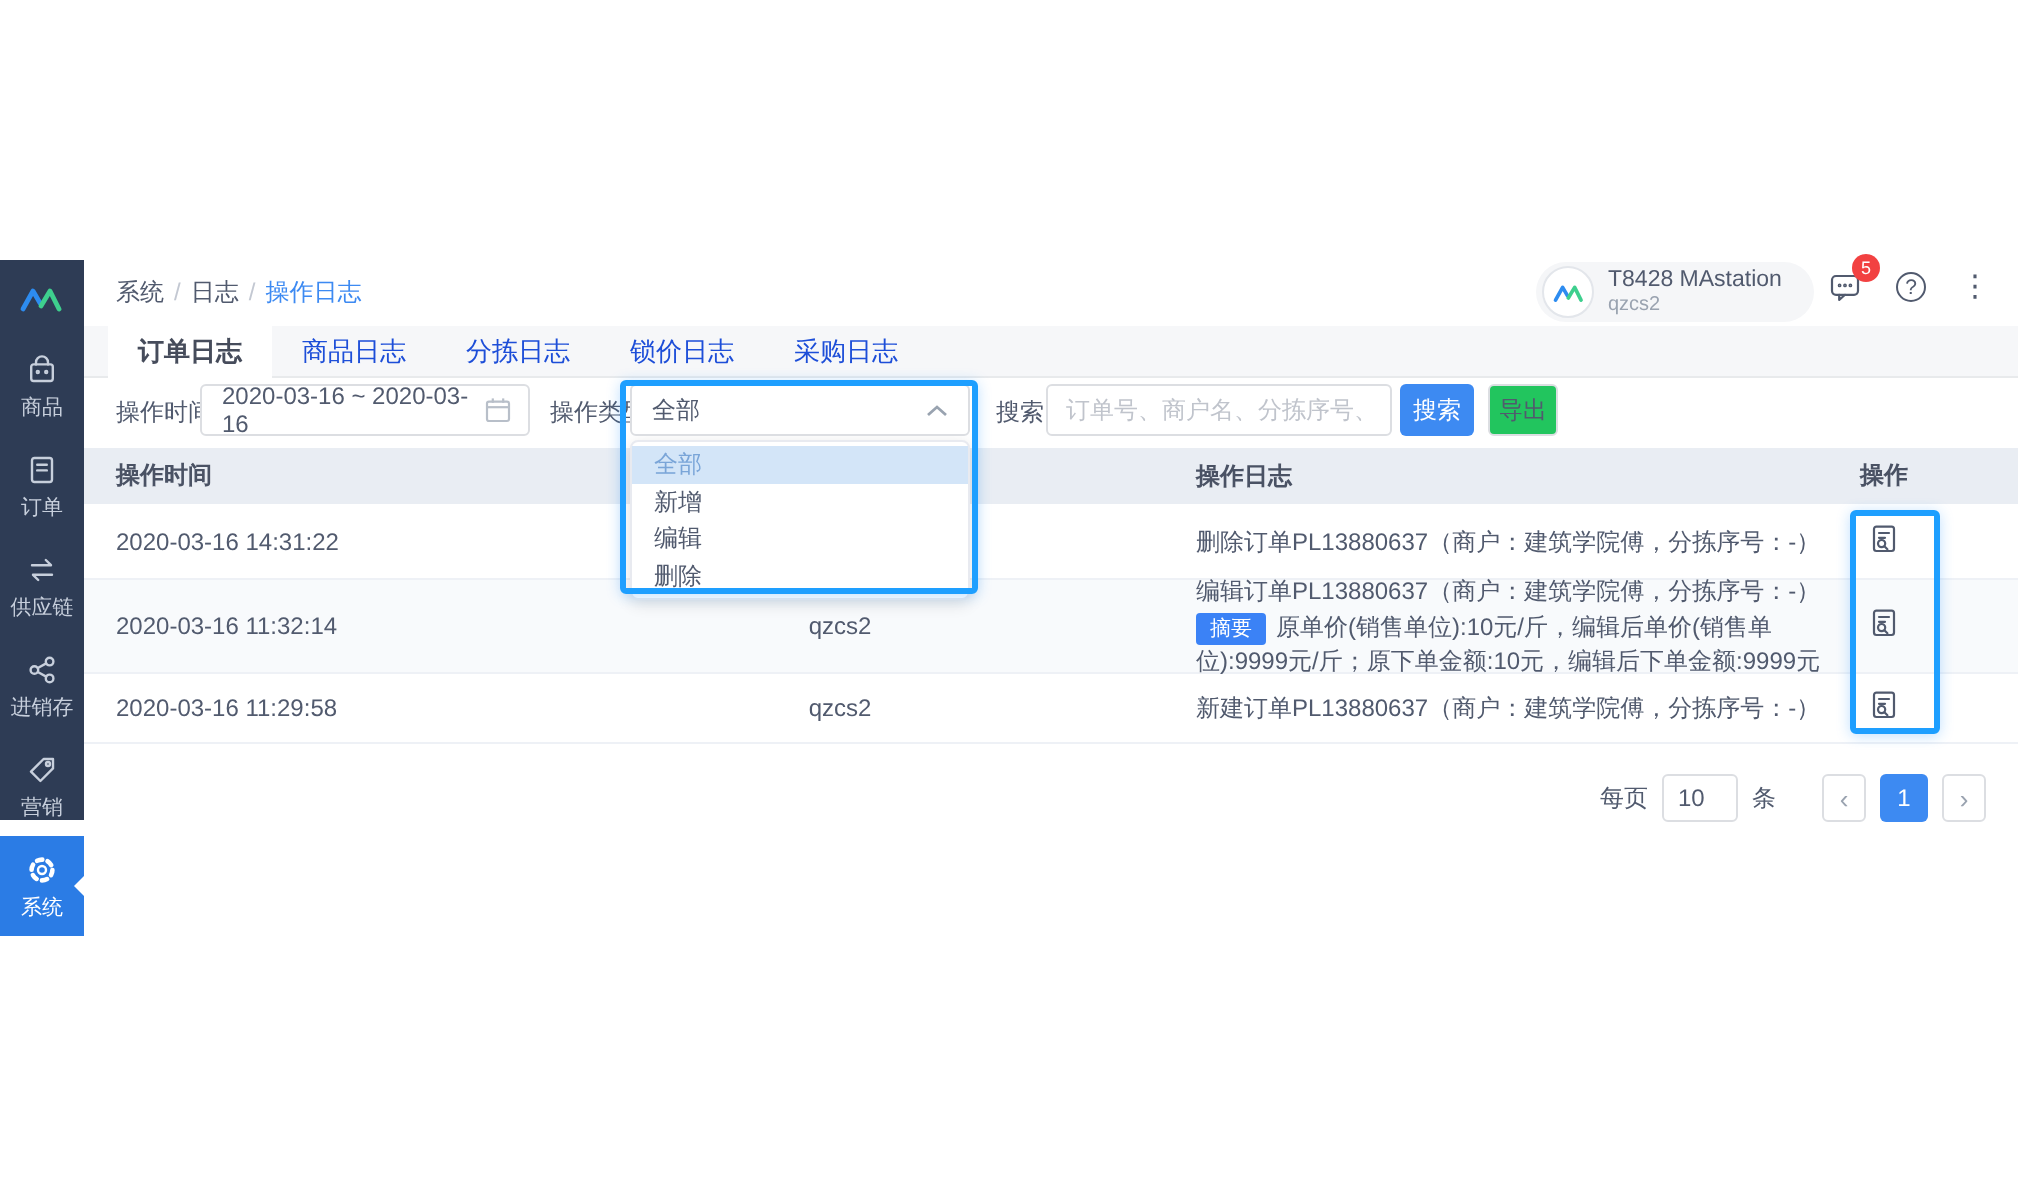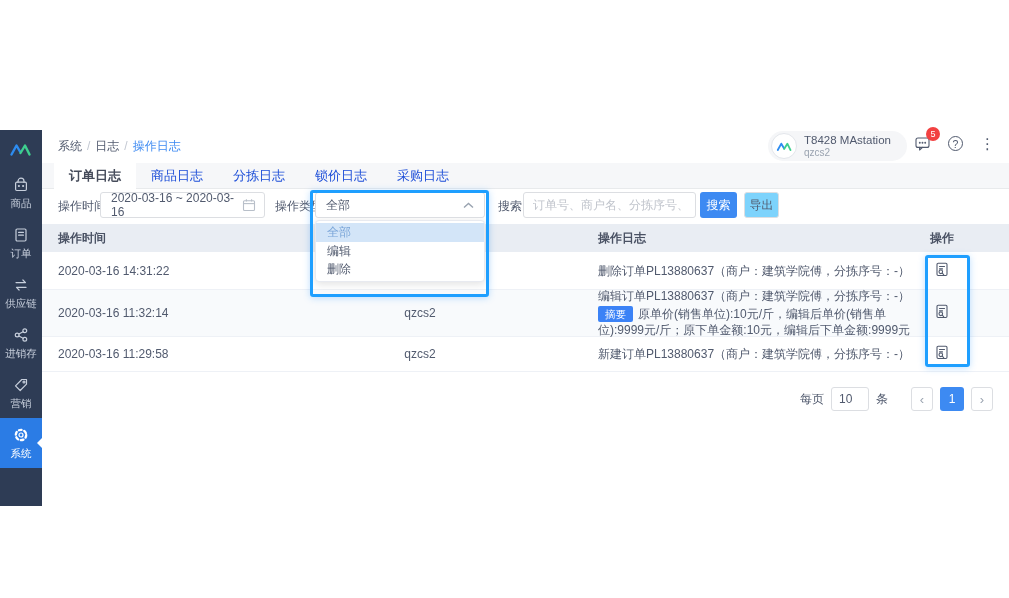--- a/index.html
+++ b/index.html
@@ -3,21 +3,21 @@
 <meta charset="utf-8">
 <style>
   * { margin:0; padding:0; box-sizing:border-box; }
   html,body { width:1009px; height:598px; background:#fff;
     font-family:"Liberation Sans","DejaVu Sans",sans-serif; color:#515a6e; }
   body { position:relative; overflow:hidden; }
 
   .app { position:absolute; left:0; top:130px; width:1009px; height:342px; }
 
   
-  .sidebar { position:absolute; left:0; top:0; width:42px; height:376px; background:#2e3c55; }
+  .sidebar { position:absolute; left:0; top:0; width:42px; height:280px; background:#2e3c55; }
   .side-logo { height:38px; display:flex; align-items:center; justify-content:center; }
   .side-item { height:50px; display:flex; flex-direction:column; align-items:center;
     justify-content:center; gap:3px; color:#c7cfdc; font-size:10.5px; cursor:pointer; position:relative; }
   .side-item svg { stroke:#c7cfdc; fill:none; stroke-width:1.2; stroke-linecap:round; stroke-linejoin:round; }
   .side-item.active { background:#2b7ce5; color:#fff; }
   .side-item.active svg { stroke:#fff; }
   .side-item.active::after { content:""; position:absolute; right:0; top:50%; margin-top:-5px;
     border-top:5px solid transparent; border-bottom:5px solid transparent; border-right:5px solid #fff; }
 
   
@@ -60,21 +60,21 @@
   #type-select{ left:273px; width:170px; cursor:pointer; justify-content:space-between; z-index:41; }
   #type-select svg { stroke:#99a3b0; fill:none; stroke-width:1.4; }
   #lab-search { left:456px; }
   #search-input { position:absolute; left:481px; top:62px; width:173px; height:26px;
     border:1px solid #dcdee2; border-radius:3px; font-size:12px; color:#515a6e; padding:0 9px; outline:none;
     font-family:"Liberation Sans","DejaVu Sans",sans-serif; }
   #search-input::placeholder { color:#c0c4cc; }
   .btn { position:absolute; top:62px; height:26px; border-radius:3px; font-size:12px;
     display:flex; align-items:center; justify-content:center; cursor:pointer; }
   #search-btn { left:658px; width:37px; background:#3d8af2; color:#fff; }
-  #export-btn { left:702px; width:35px; background:#7dd3fc; color:#515a6e; border:1px solid #dcdee2; }
+  #export-btn { left:702px; width:35px; background:#22c55e; color:#515a6e; border:1px solid #dcdee2; }
 
   .dropdown-panel { position:absolute; left:273px; top:90px; width:170px; background:#fff;
     border:1px solid #e8eaf0; border-radius:4px; box-shadow:0 2px 8px rgba(0,0,0,.12);
     z-index:40; padding:2px 0; }
   .dd-option { height:18.5px; line-height:18.5px; padding-left:11px; font-size:12px; color:#515a6e; cursor:pointer; }
   .dd-option.selected { background:#d3e5f8; color:#7aa5d8; }
 
   
   .t-header { position:absolute; left:0; top:94px; width:100%; height:28px; background:#e9edf3; }
   .t-header .cell { font-weight:bold; color:#4a5264; }
@@ -234,20 +234,21 @@
         <polyline points="1,5.5 5.5,1.5 10,5.5"></polyline>
       </svg>
     </div>
     <span class="f-label" id="lab-search">搜索:</span>
     <input id="search-input" placeholder="订单号、商户名、分拣序号、操作人" style="">
     <div class="btn" id="search-btn">搜索</div>
     <div class="btn" id="export-btn">导出</div>
 
     <div class="dropdown-panel">
       <div class="dd-option selected">全部</div>
+      <div class="dd-option">新增</div>
       <div class="dd-option">编辑</div>
       <div class="dd-option">删除</div>
     </div>
 
     <div class="t-header">
       <span class="cell c-time">操作时间</span>
       <span class="cell c-log">操作日志</span>
       <span class="cell c-action">操作</span>
     </div>
 

